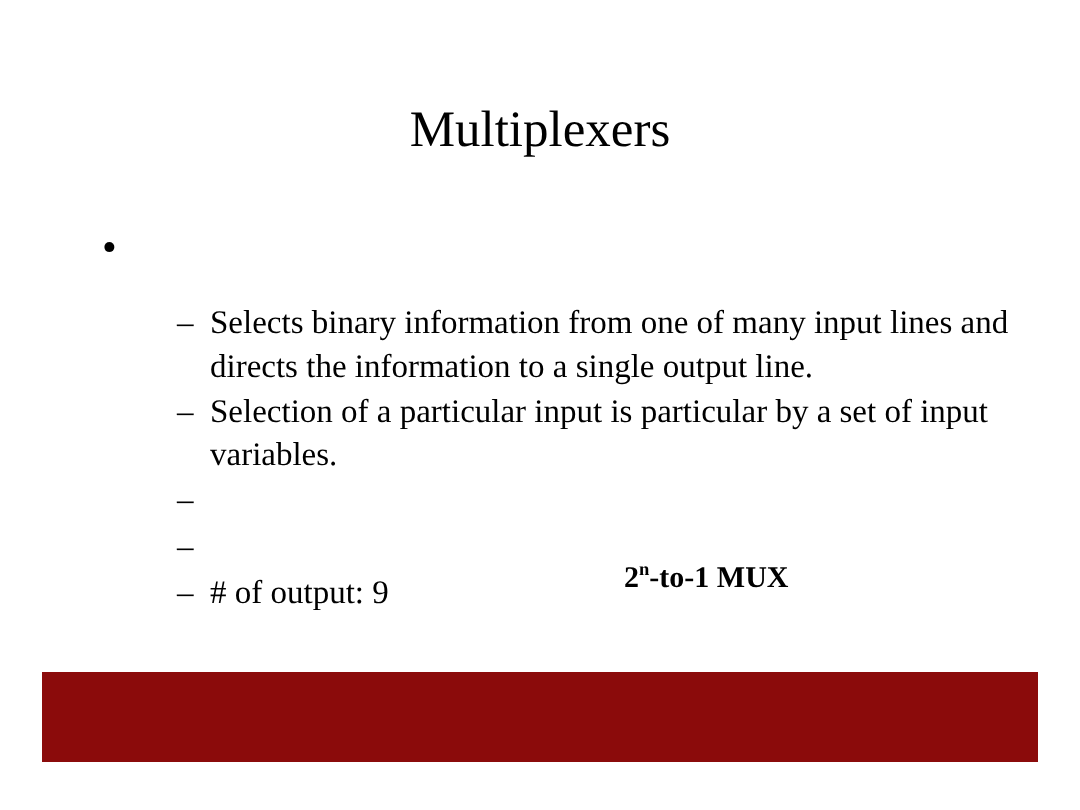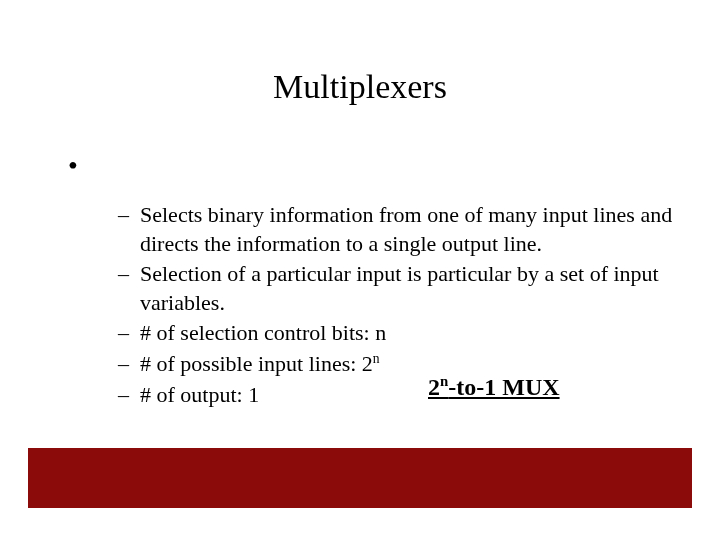--- a/index.html
+++ b/index.html
@@ -6,21 +6,21 @@
   html, body { width: 720px; height: 540px; background: #ffffff; font-family: "Times New Roman", Times, serif; color: #000; }
   .slide { position: relative; width: 720px; height: 540px; overflow: hidden; }
   .title { text-align: center; font-size: 34px; margin-top: 68px; font-weight: 400; }
   .content { margin-top: 42px; }
   .bullet-l1 { display: flex; font-size: 28px; padding-left: 68px; line-height: 1.25; }
   .bullet-l1 .marker { width: 30px; flex: 0 0 30px; }
   .sublist { margin-top: 18px; padding-left: 118px; }
   .bullet-l2 { display: flex; font-size: 22px; line-height: 1.3; margin-bottom: 2px; }
   .bullet-l2 .marker { width: 22px; flex: 0 0 22px; }
   .bullet-l2 .text { padding-right: 36px; }
-  .mux-label { position: absolute; left: 428px; top: 374px; font-size: 24px; font-weight: 700; white-space: nowrap; text-decoration: underline; }
+  .mux-label { position: absolute; left: 416px; top: 374px; font-size: 20px; font-weight: 700; white-space: nowrap; }
   .sup { font-size: 0.62em; vertical-align: super; line-height: 0; }
   .footer-bar { position: absolute; left: 28px; right: 28px; bottom: 32px; height: 60px; background: #8b0b0b; }
 </style>
 </head>
 <body>
 
 <div class="slide">
 
   <div class="title">Multiplexers</div>
 
@@ -37,31 +37,29 @@
         <span class="text">Selects binary information from one of many input lines and directs the information to a single output line.</span>
       </div>
 
       <div class="bullet-l2">
         <span class="marker">–</span>
         <span class="text">Selection of a particular input is particular by a set of input variables.</span>
       </div>
 
       <div class="bullet-l2">
         <span class="marker">–</span>
-        <span class="text"># of selection control bits: n</span>
       </div>
 
       <div class="bullet-l2">
         <span class="marker">–</span>
-        <span class="text"><span># of possible input lines: 2</span><span class="sup">n</span></span>
       </div>
 
       <div class="bullet-l2">
         <span class="marker">–</span>
-        <span class="text"># of output: 1</span>
+        <span class="text"># of output: 9</span>
       </div>
 
     </div>
   </div>
 
   <div class="mux-label"><span>2</span><span class="sup">n</span><span>-to-1 MUX</span></div>
 
   <div class="footer-bar"></div>
 
 </div>

